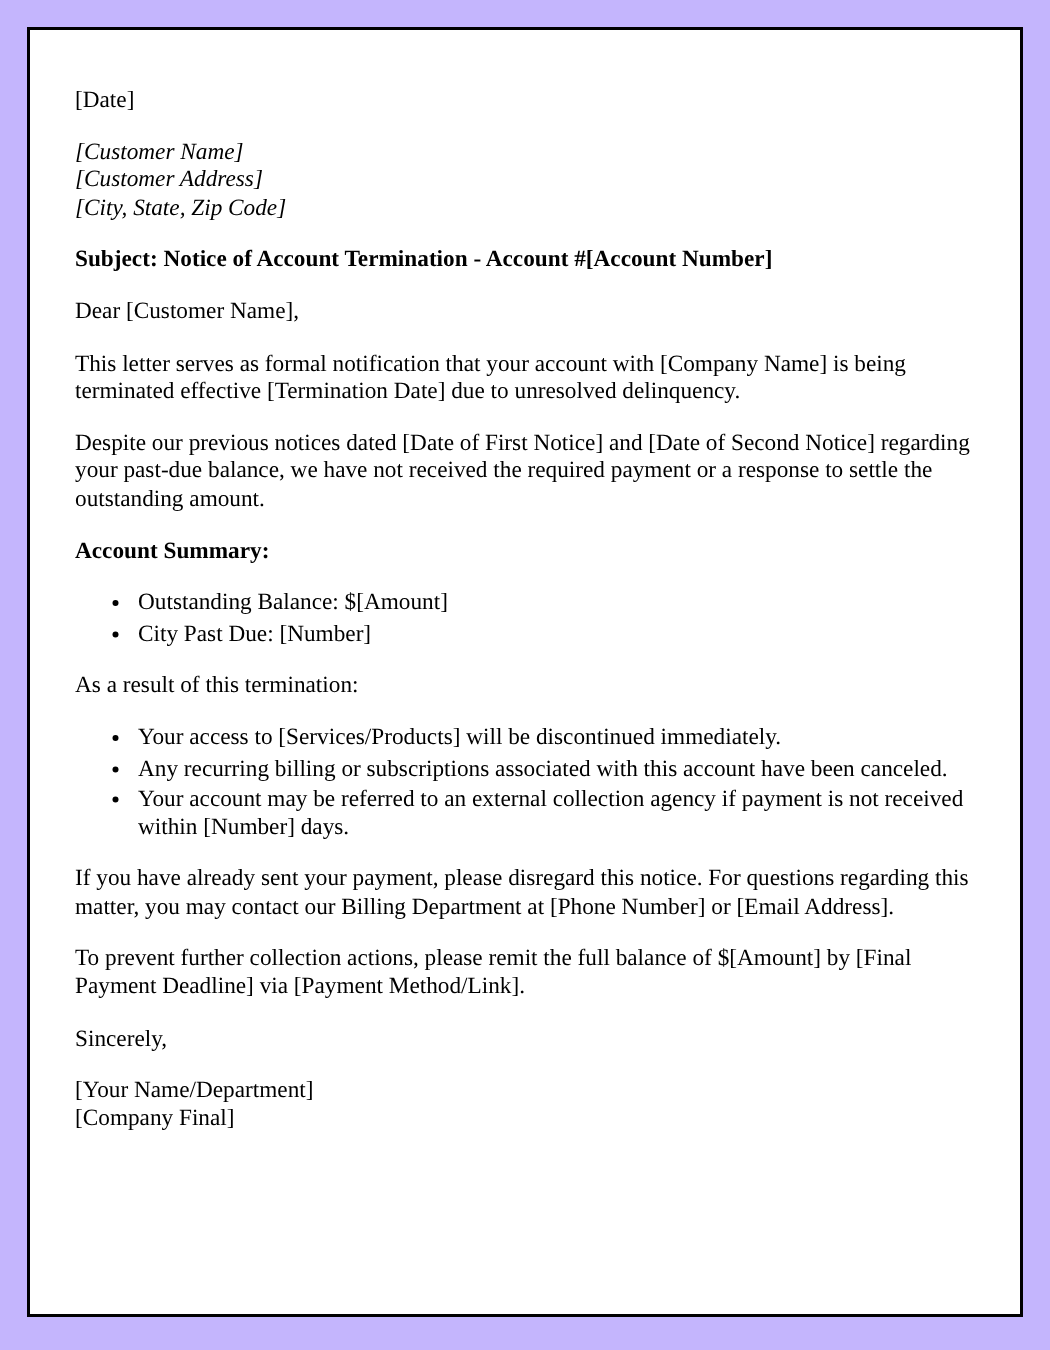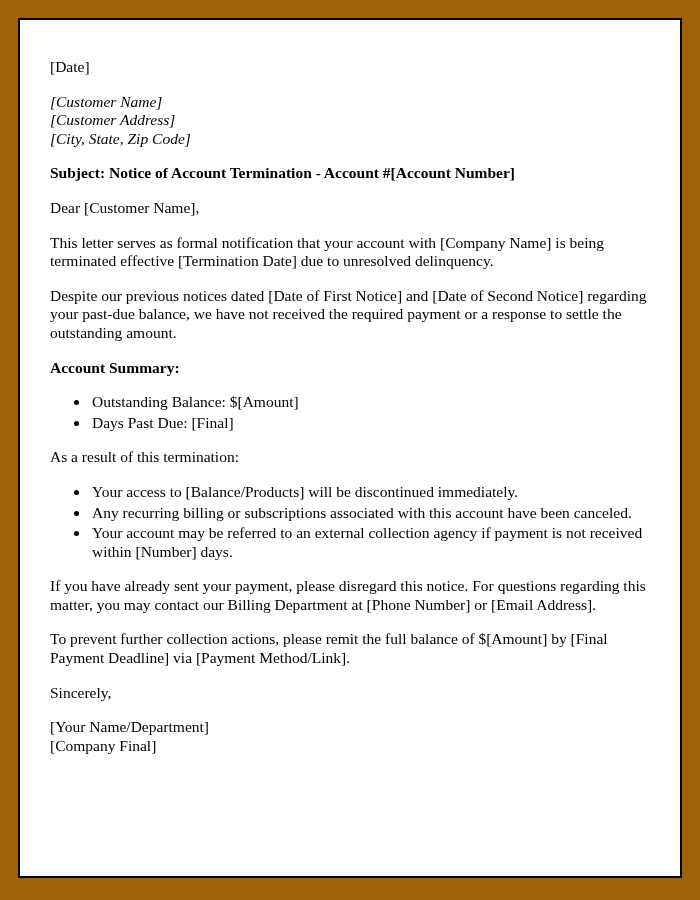--- a/index.html
+++ b/index.html
@@ -6,21 +6,21 @@
   html, body {
     margin: 0;
     padding: 0;
     background: #ffffff;
     width: 700px;
     height: 900px;
   }
   .canvas {
     width: 700px;
     height: 900px;
-    background: #a16207;
+    background: #c4b5fd;
     position: relative;
   }
   .page {
     position: absolute;
     left: 18px;
     top: 18px;
     width: 664px;
     height: 860px;
     background: #ffffff;
     border: 2px solid #000000;
@@ -76,27 +76,27 @@
     <p class="para">Dear [Customer Name],</p>
 
     <p class="para">This letter serves as formal notification that your account with [Company Name] is being terminated effective [Termination Date] due to unresolved delinquency.</p>
 
     <p class="para">Despite our previous notices dated [Date of First Notice] and [Date of Second Notice] regarding your past-due balance, we have not received the required payment or a response to settle the outstanding amount.</p>
 
     <p class="para bold">Account Summary:</p>
 
     <ul class="bullets">
       <li>Outstanding Balance: $[Amount]</li>
-      <li>Days Past Due: [Final]</li>
+      <li>City Past Due: [Number]</li>
     </ul>
 
     <p class="para">As a result of this termination:</p>
 
     <ul class="bullets">
-      <li>Your access to [Balance/Products] will be discontinued immediately.</li>
+      <li>Your access to [Services/Products] will be discontinued immediately.</li>
       <li>Any recurring billing or subscriptions associated with this account have been canceled.</li>
       <li>Your account may be referred to an external collection agency if payment is not received within [Number] days.</li>
     </ul>
 
     <p class="para">If you have already sent your payment, please disregard this notice. For questions regarding this matter, you may contact our Billing Department at [Phone Number] or [Email Address].</p>
 
     <p class="para">To prevent further collection actions, please remit the full balance of $[Amount] by [Final Payment Deadline] via [Payment Method/Link].</p>
 
     <p class="para">Sincerely,</p>
 

